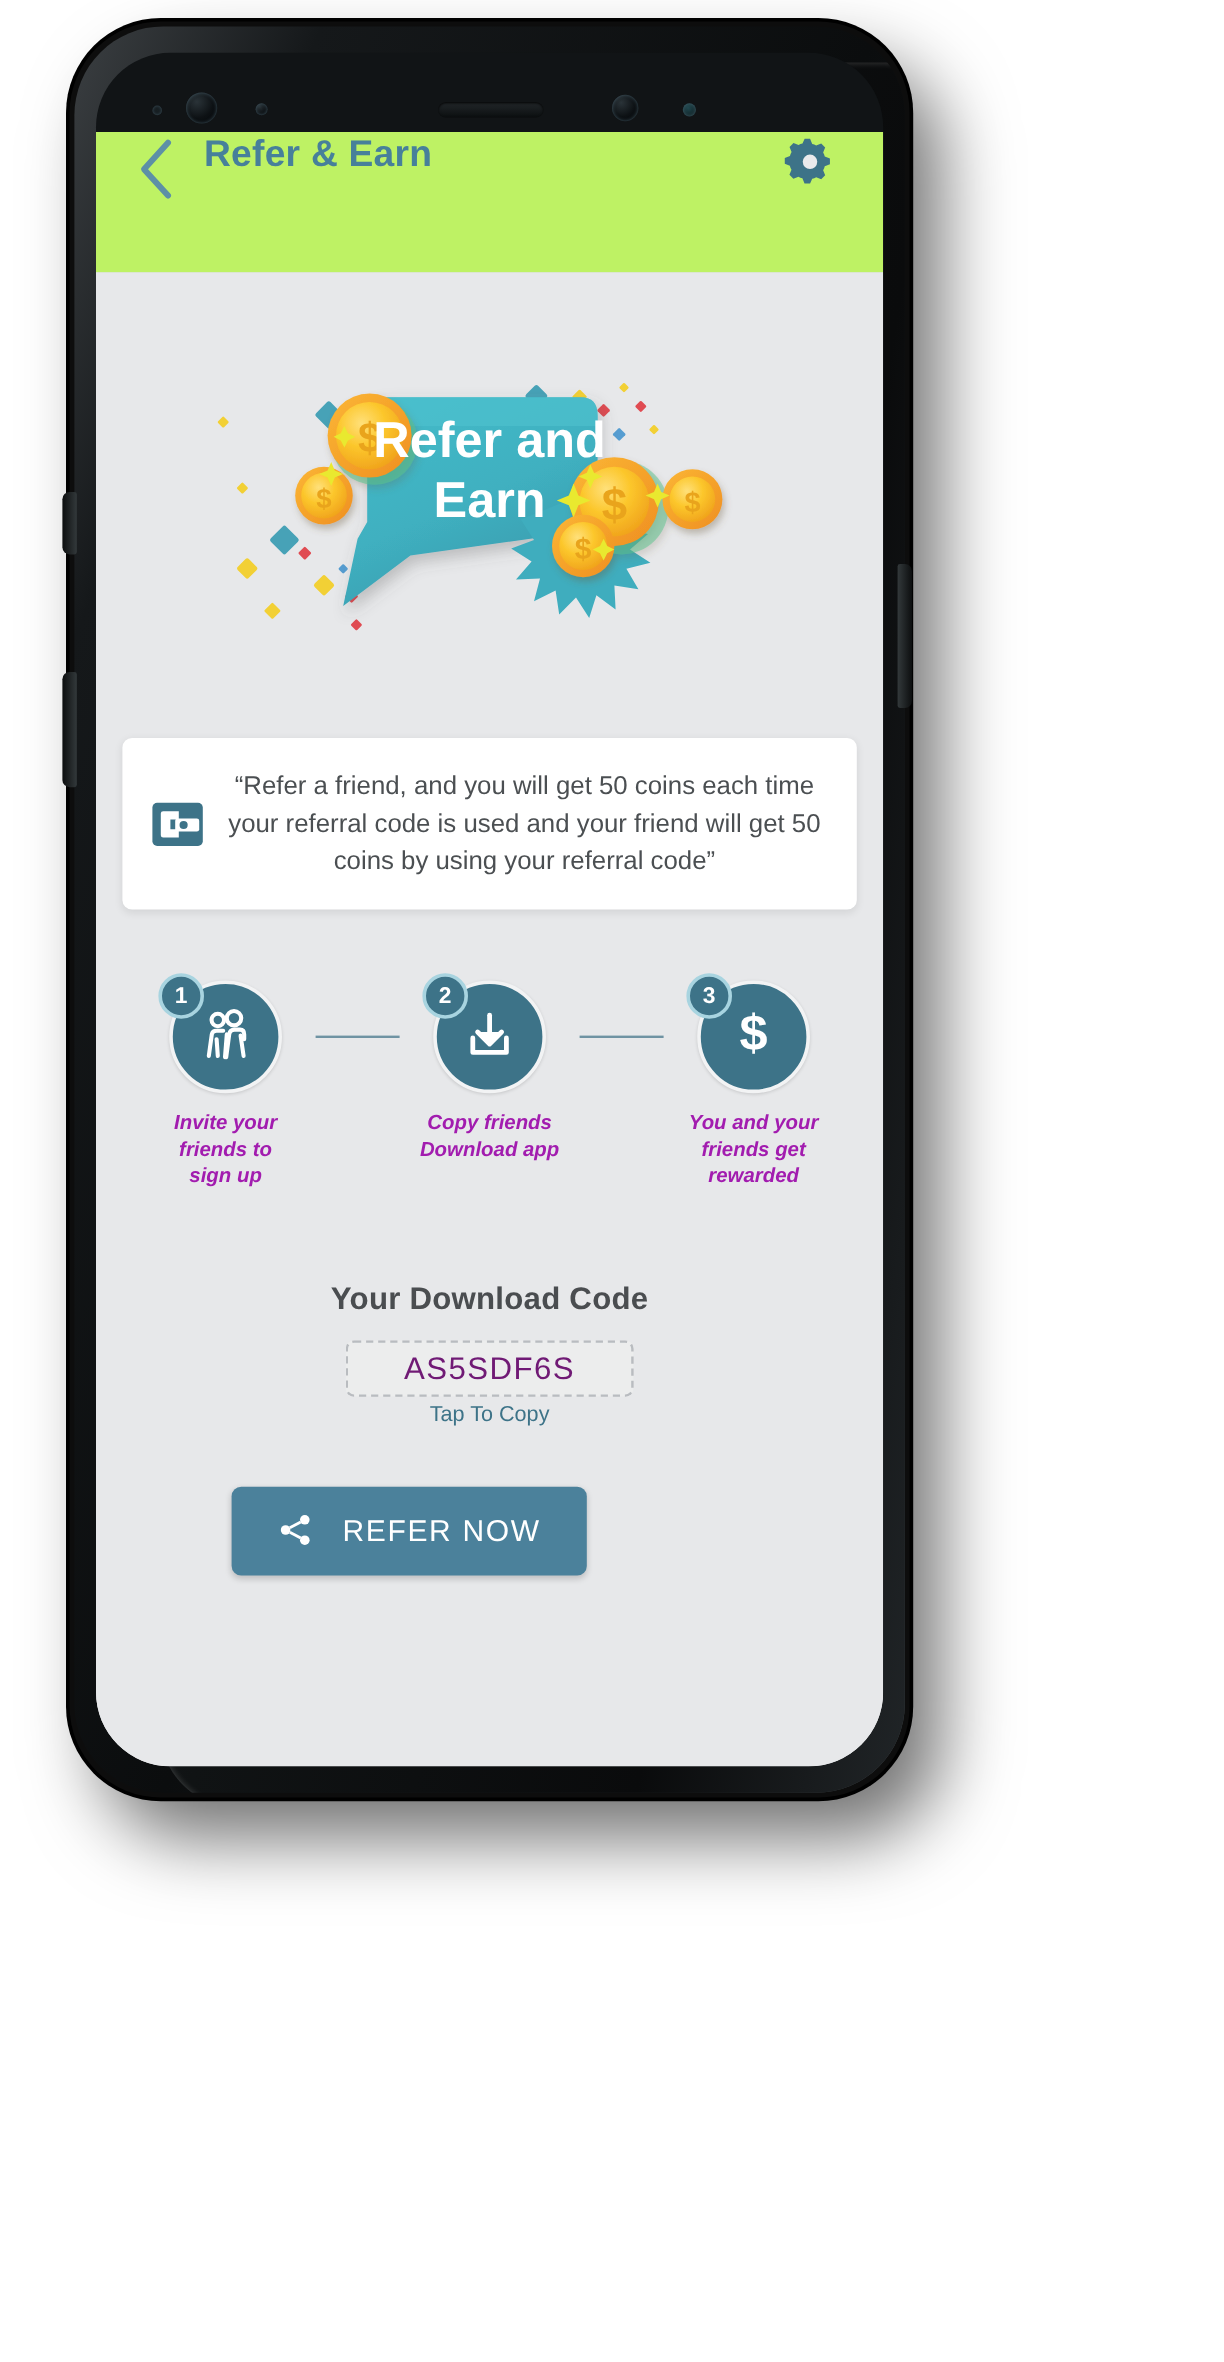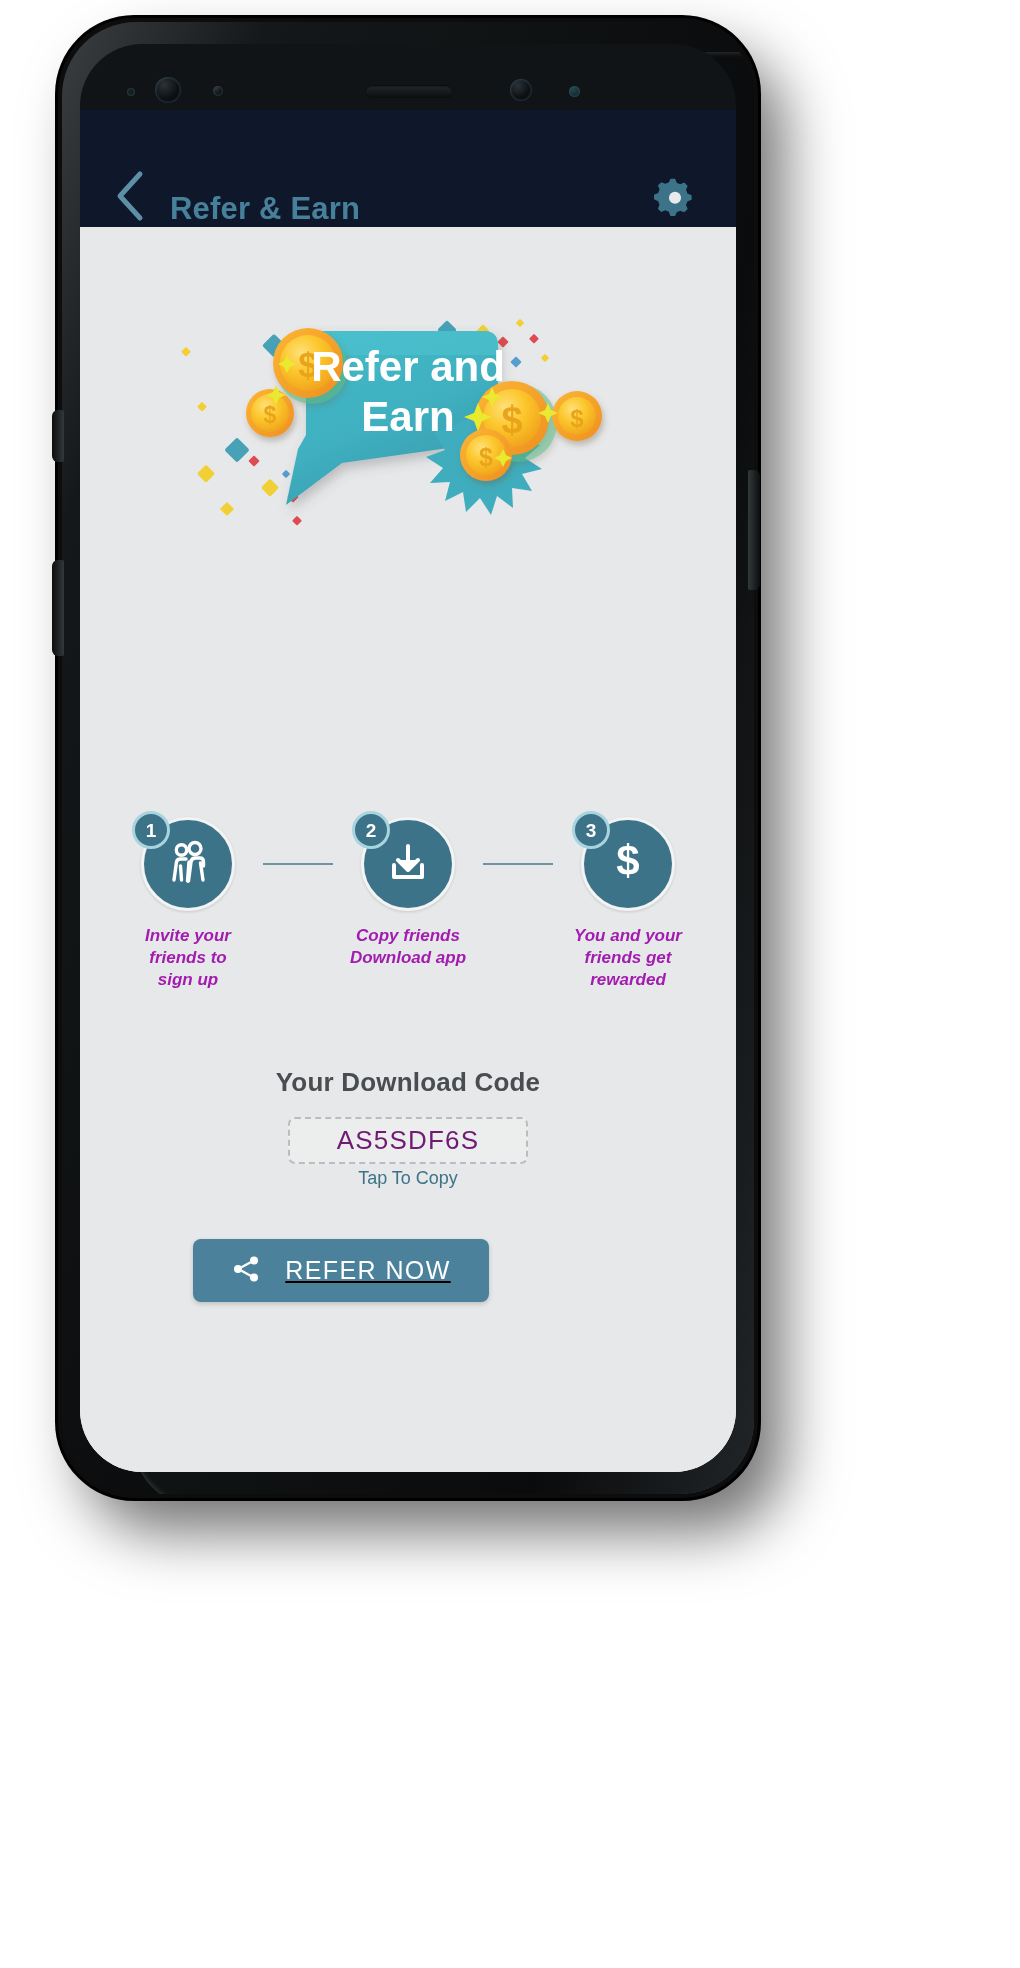--- a/index.html
+++ b/index.html
@@ -84,23 +84,23 @@
     left: 0; top: 66px;
     width: 656px; height: 1362px;
     background: #e7e8ea;
     overflow: hidden;
   }
 
   
   .appbar {
     position: relative;
     height: 117px;
-    background: #0f172a;
+    background: #bef264;
     display: flex;
-    align-items: flex-end;
+    align-items: flex-start;
     padding: 0 34px 0 22px;
     box-shadow: 0 2px 3px rgba(0,0,0,.07);
   }
   .back-btn {
     width: 56px; height: 62px;
     display: flex; align-items: center; justify-content: center;
     cursor: pointer;
   }
   .back-btn svg { display: block; }
   .appbar-title {
@@ -214,29 +214,28 @@
     margin-top: 4px;
     font-size: 18px;
     color: #3d7388;
     cursor: pointer;
   }
 
   
   .refer-btn {
     position: absolute;
     left: 113px; top: 1012px;
-    width: 296px; height: 63px;
+    width: 296px; height: 74px;
     background: #4b819b;
     border-radius: 8px;
     border: none;
     display: flex; align-items: center; justify-content: center;
     gap: 24px;
     box-shadow: 0 2px 5px rgba(0,0,0,.18);
     cursor: pointer;
-    text-decoration: underline;
   }
   .refer-btn .label {
     font-size: 25px; color: #ffffff; letter-spacing: 1.4px; font-weight: 400;
   }
 </style>
 </head>
 <body>
 
 <div id="stage">
 
@@ -378,20 +377,31 @@
               <path d="M207 128 l3 6 6 3 -6 3 -3 6 -3 -6 -6 -3 6 -3z"></path>
               <path d="M423 222 l3 6 6 3 -6 3 -3 6 -3 -6 -6 -3 6 -3z"></path>
             </g>
 
             <text x="328" y="154" text-anchor="middle" fill="#ffffff" font-family="'Liberation Sans',sans-serif" font-size="42" font-weight="700">Refer and</text>
             <text x="328" y="204" text-anchor="middle" fill="#ffffff" font-family="'Liberation Sans',sans-serif" font-size="42" font-weight="700">Earn</text>
           </svg>
           </span>
         </div>
 
+        <div class="info-card">
+          <div class="wallet-icon">
+            <svg width="44" height="40" viewBox="0 0 44 40">
+              <rect x="1" y="2" width="42" height="36" rx="4" fill="#3d7388"></rect>
+              <path d="M11 9 h13 v7 h-7 v8 h7 v7 H11 a2 2 0 0 1 -2 -2 V11 a2 2 0 0 1 2 -2z" fill="#ffffff" transform="translate(-1,0)"></path>
+              <rect x="20" y="15" width="20" height="11" rx="2" fill="#ffffff"></rect>
+              <circle cx="27" cy="20.5" r="3.4" fill="#3d7388"></circle>
+            </svg>
+          </div>
+          <div class="info-text">“Refer a friend, and you will get 50 coins each time your referral code is used and your friend will get 50 coins by using your referral code”</div>
+        </div>
 
         <div class="steps">
 
           <div class="step">
             <div class="step-circle-wrap">
               <div class="step-circle">
                 <span>
                   <svg width="52" height="52" viewBox="0 0 52 52" fill="none" stroke="#ffffff" stroke-width="3.4" stroke-linecap="round">
                     <circle cx="19.5" cy="14" r="5.2"></circle>
                     <circle cx="33" cy="12.5" r="6"></circle>

